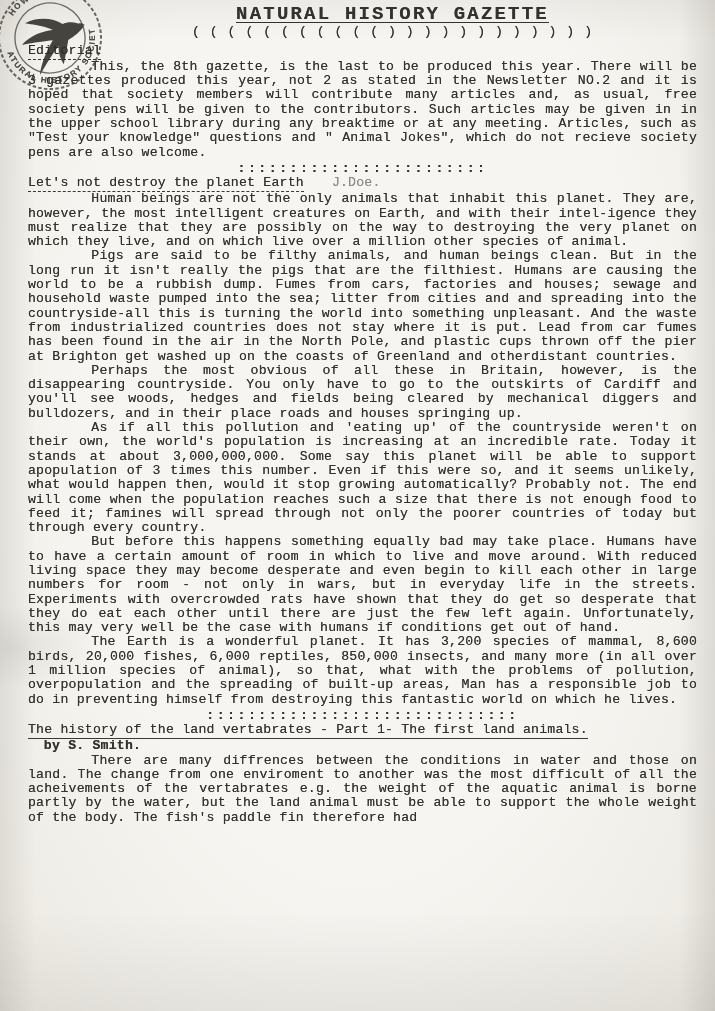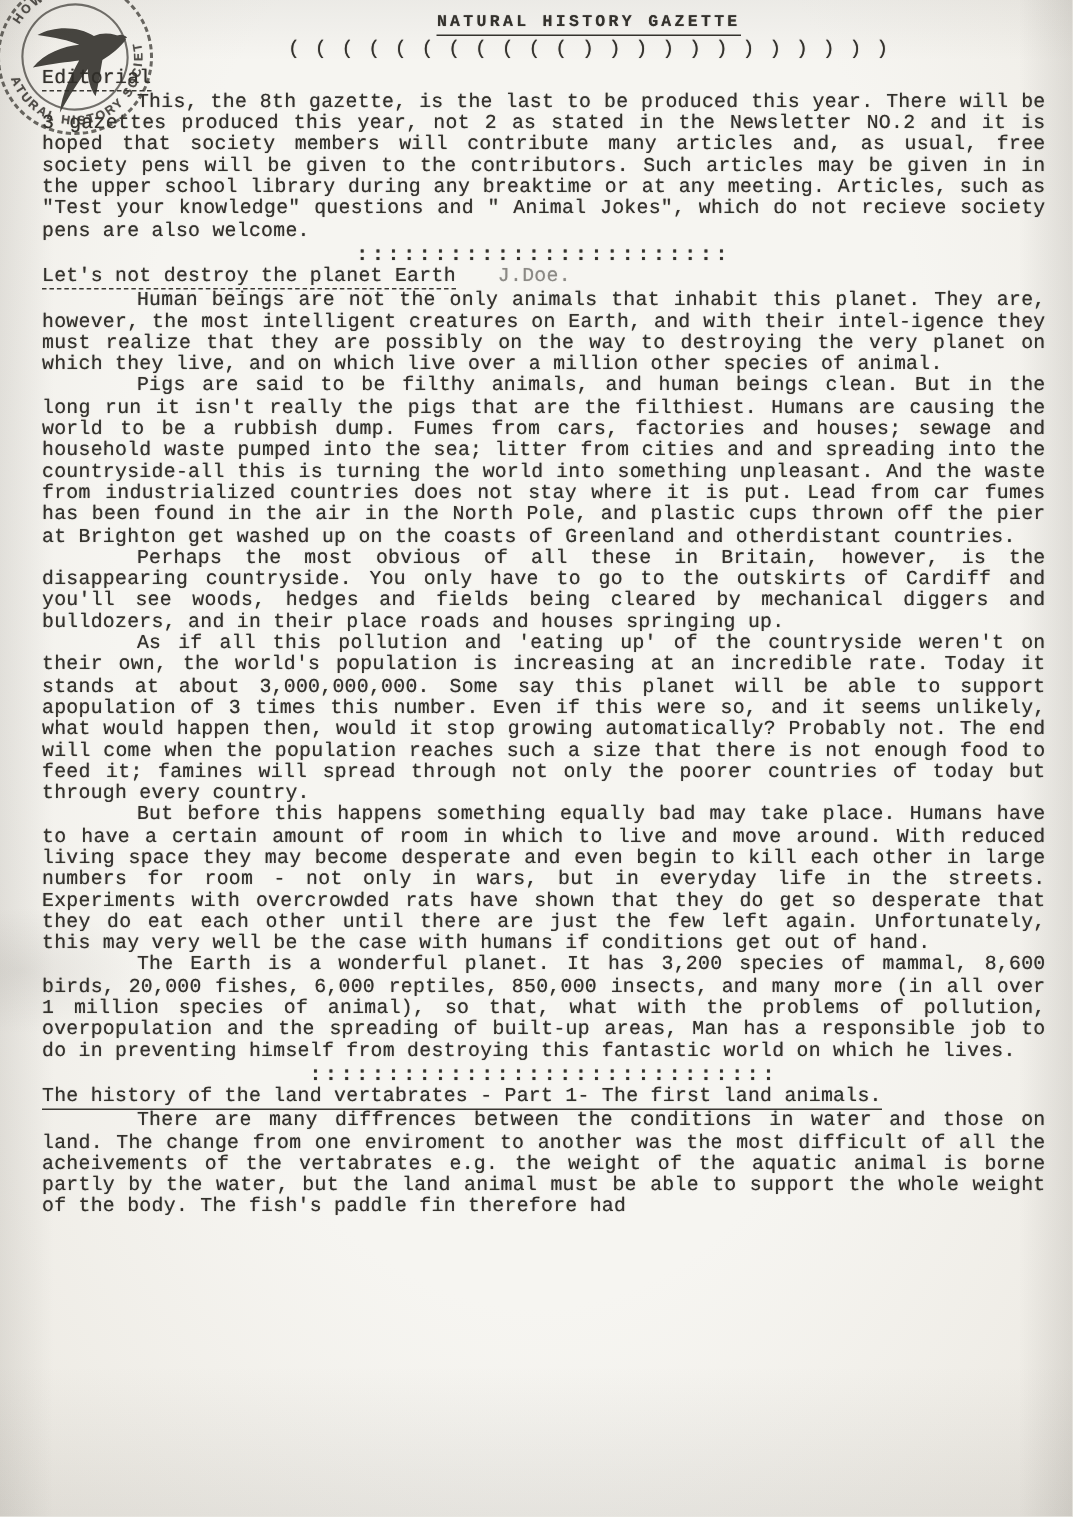--- a/index.html
+++ b/index.html
@@ -36,21 +36,21 @@
     fill:#3b3833;
   }
   
   .header{
     padding-top:7px;
     margin-left:95px;margin-right:25px;
     text-align:center;
   }
   .title{
     display:inline-block;
-    font-size:11px;font-weight:bold;letter-spacing:2.2px;
+    font-size:19px;font-weight:bold;letter-spacing:2.2px;
     border-bottom:1.6px solid #34322d;
     padding-bottom:1px;
     margin:0 0 3px 0;
   }
   .hline{white-space:nowrap;}
   .decoration{letter-spacing:1px;margin-top:-1px;}
   
   .content{
     padding:4px 18px 0 28px;
   }
@@ -139,17 +139,18 @@
       <p class="para">Perhaps the most obvious of all these in Britain, however, is the disappearing countryside. You only have to go to the outskirts of Cardiff and you'll see woods, hedges and fields being cleared by mechanical diggers and bulldozers, and in their place roads and houses springing up.</p>
       <p class="para">As if all this pollution and 'eating up' of the countryside weren't on their own, the world's population is increasing at an incredible rate. Today it stands at about 3,000,000,000. Some say this planet will be able to support apopulation of 3 times this number.  Even if this were so, and it seems unlikely, what would happen then, would it stop growing automatically? Probably not. The end will come when the population reaches such a size that there is not enough food to feed it; famines will spread through not only the poorer countries of today but through every country.</p>
       <p class="para">But before this happens something equally bad may take place. Humans have to have a certain amount of room in which to live and move around. With reduced living space they may become desperate and even begin to kill each other in large numbers for room - not only in wars, but in everyday life in the streets. Experiments with overcrowded rats have shown that they do get so desperate that they do eat each other until there are just the few left again. Unfortunately, this may very well be the case with humans if conditions get out of hand.</p>
       <p class="para">The Earth is a wonderful planet. It has 3,200 species of mammal, 8,600 birds, 20,000 fishes, 6,000 reptiles, 850,000 insects, and many more (in all over 1 million species of animal), so that, what with the problems of pollution, overpopulation and the spreading of built-up areas, Man has a responsible job to do in preventing himself from destroying this fantastic world on which he lives.</p>
     </div>
 
     <div class="divider">::::::::::::::::::::::::::::::</div>
 
     <div class="sec">
       <h2 class="section-heading solid">The history of the land vertabrates - Part 1- The first land animals.</h2>
+      <div class="byline">by S. Smith.</div>
       <p class="para">There are many diffrences between the conditions in water and those on land. The change from one enviroment to another was the most difficult of all the acheivements of the vertabrates e.g. the weight of the aquatic animal is borne partly by the water, but the land animal must be able to support the whole weight of the body. The fish's paddle fin therefore  had</p>
     </div>
 
   </div>
 </div>
 
 </body></html>

